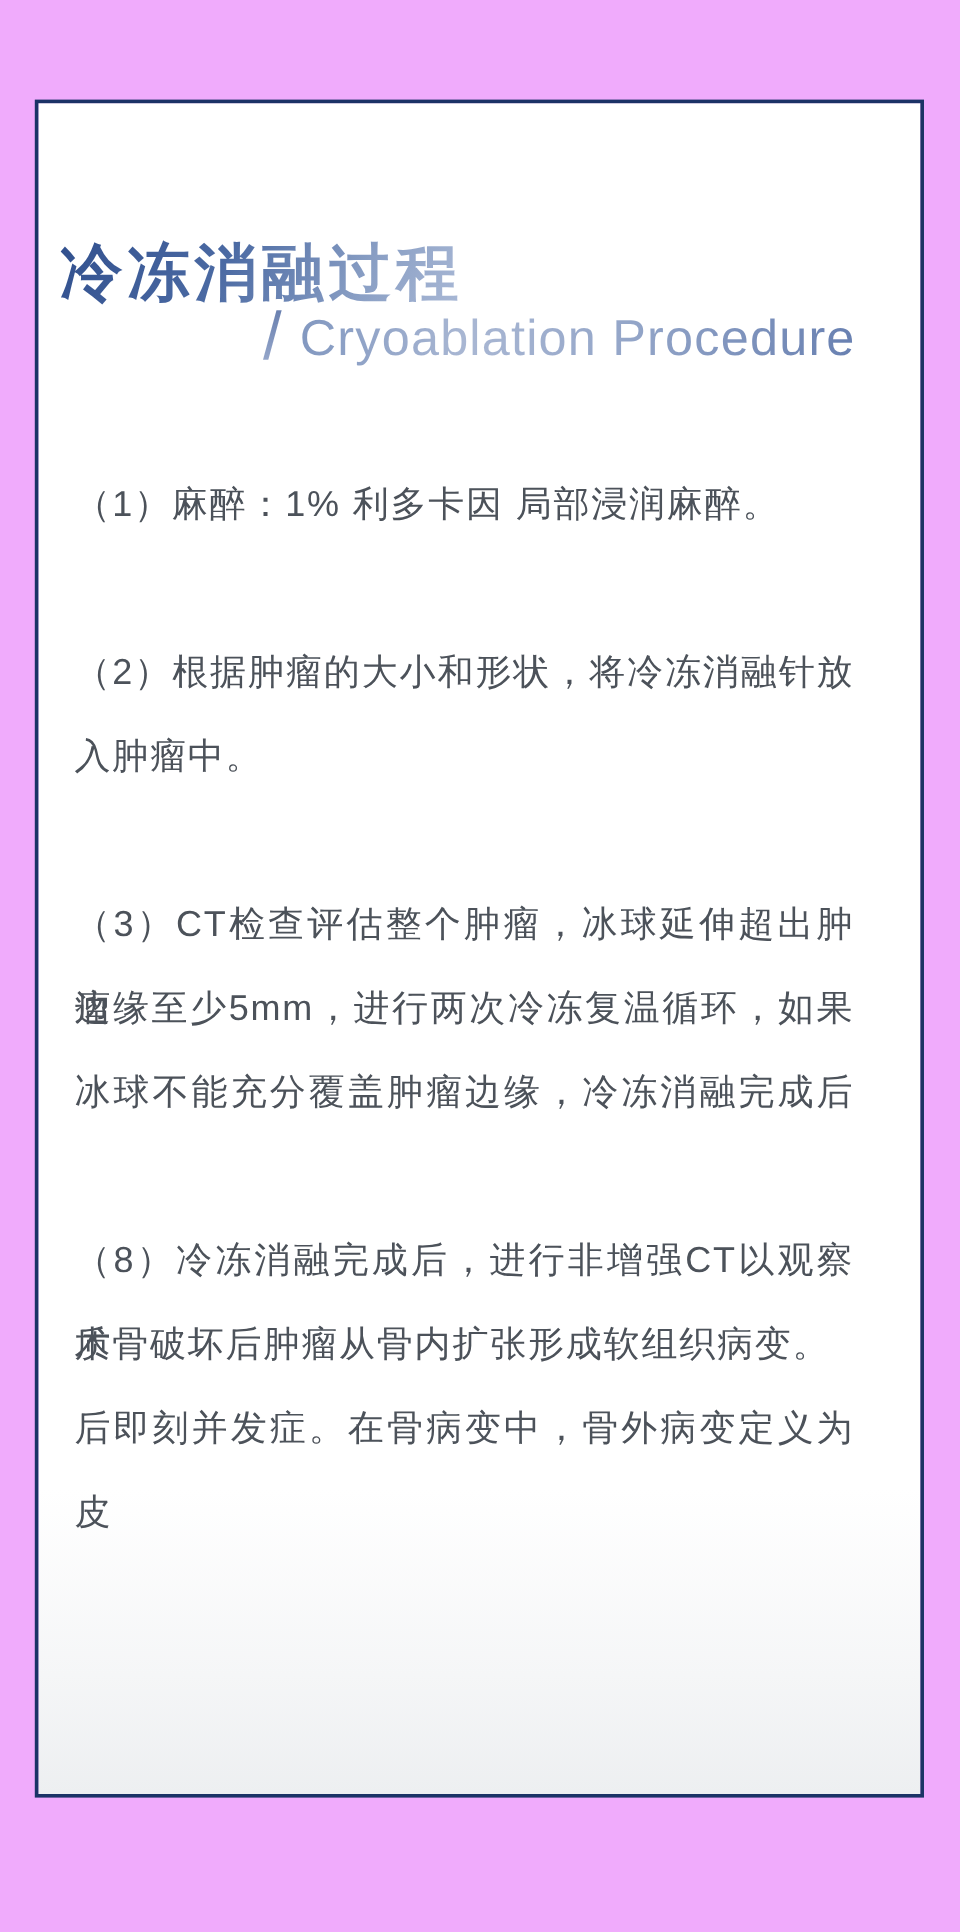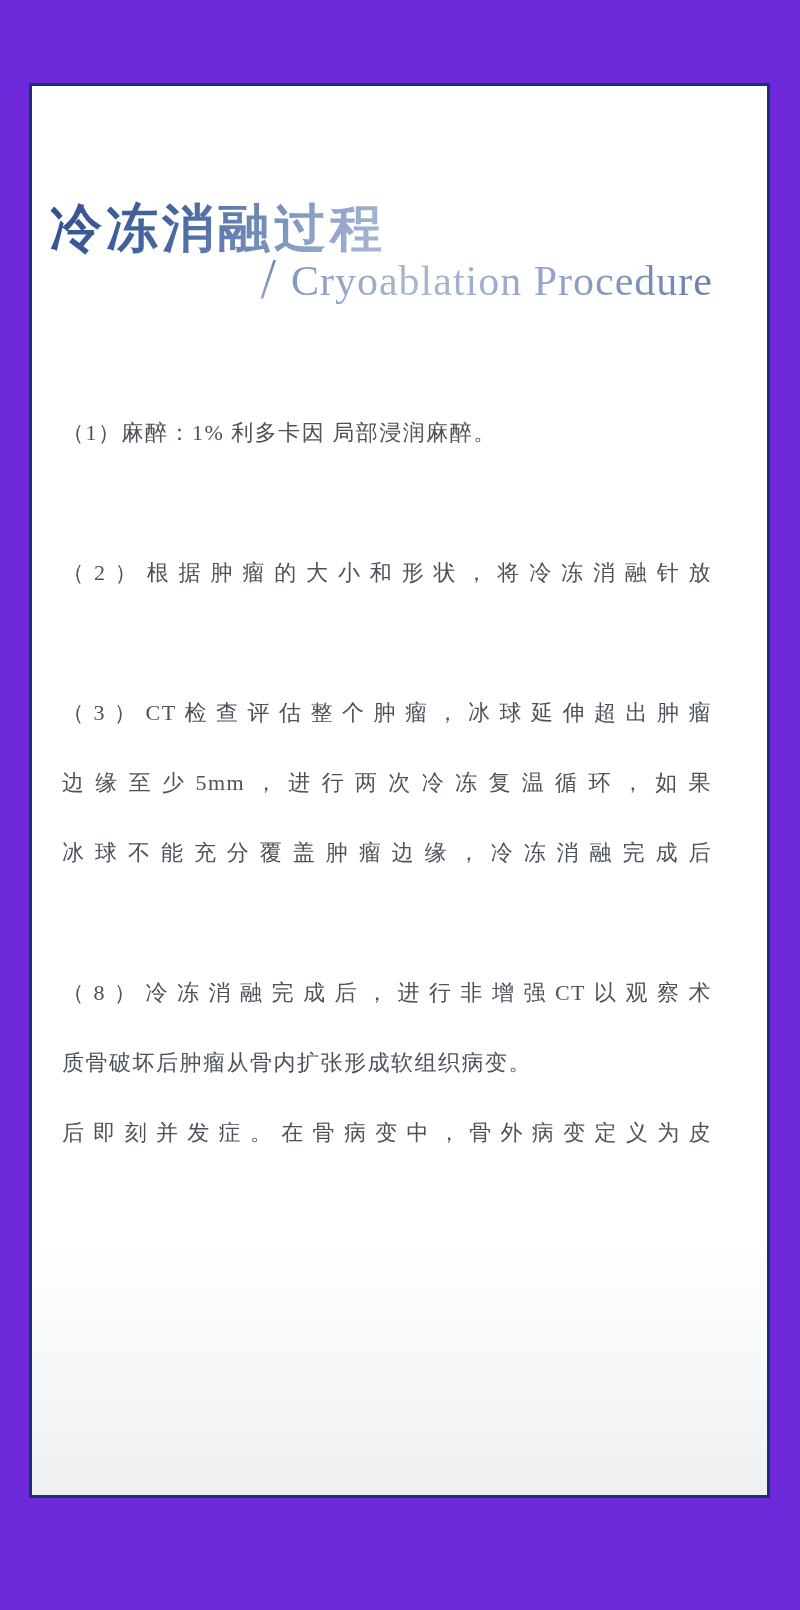--- a/index.html
+++ b/index.html
@@ -5,23 +5,22 @@
   html, body {
     margin: 0;
     padding: 0;
     background: #ffffff;
     font-family: "Liberation Sans", sans-serif;
   }
   .page {
     position: relative;
     width: 800px;
     height: 1610px;
-    background: #6d28d9;
+    background: #f0abfc;
     overflow: hidden;
-    font-family: Liberation Serif, serif;
   }
   .frame {
     position: absolute;
     left: 29px;
     top: 83px;
     width: 735px;
     height: 1409px;
     border: 3px solid #1b3366;
     background: linear-gradient(180deg, #ffffff 0%, #ffffff 82%, #f5f6f7 93%, #edeff1 100%);
   }
@@ -65,23 +64,23 @@
     letter-spacing: 1px;
     background: linear-gradient(90deg, #8298c0 0%, #a9b7d3 30%, #93a5c8 60%, #6880b1 100%);
     -webkit-background-clip: text;
     background-clip: text;
     -webkit-text-fill-color: transparent;
     color: #8ba0c5;
   }
   .body-text {
     position: absolute;
     left: 30px;
-    top: 312px;
+    top: 300px;
     width: 650px;
-    font-size: 22px;
+    font-size: 30px;
     line-height: 70px;
     letter-spacing: 1.5px;
     color: #4c525a;
   }
   .para {
     margin: 0 0 70px 0;
   }
   .para:last-child {
     margin-bottom: 0;
   }
@@ -107,20 +106,21 @@
     </div>
 
     <div class="body-text">
 
       <div class="para">
         <div class="line">（1）麻醉：1% 利多卡因 局部浸润麻醉。</div>
       </div>
 
       <div class="para">
         <div class="line full">（2）根据肿瘤的大小和形状，将冷冻消融针放</div>
+        <div class="line">入肿瘤中。</div>
       </div>
 
       <div class="para">
         <div class="line full">（3）CT检查评估整个肿瘤，冰球延伸超出肿瘤</div>
         <div class="line full">边缘至少5mm，进行两次冷冻复温循环，如果</div>
         <div class="line full">冰球不能充分覆盖肿瘤边缘，冷冻消融完成后</div>
       </div>
 
       <div class="para">
         <div class="line full">（8）冷冻消融完成后，进行非增强CT以观察术</div>

